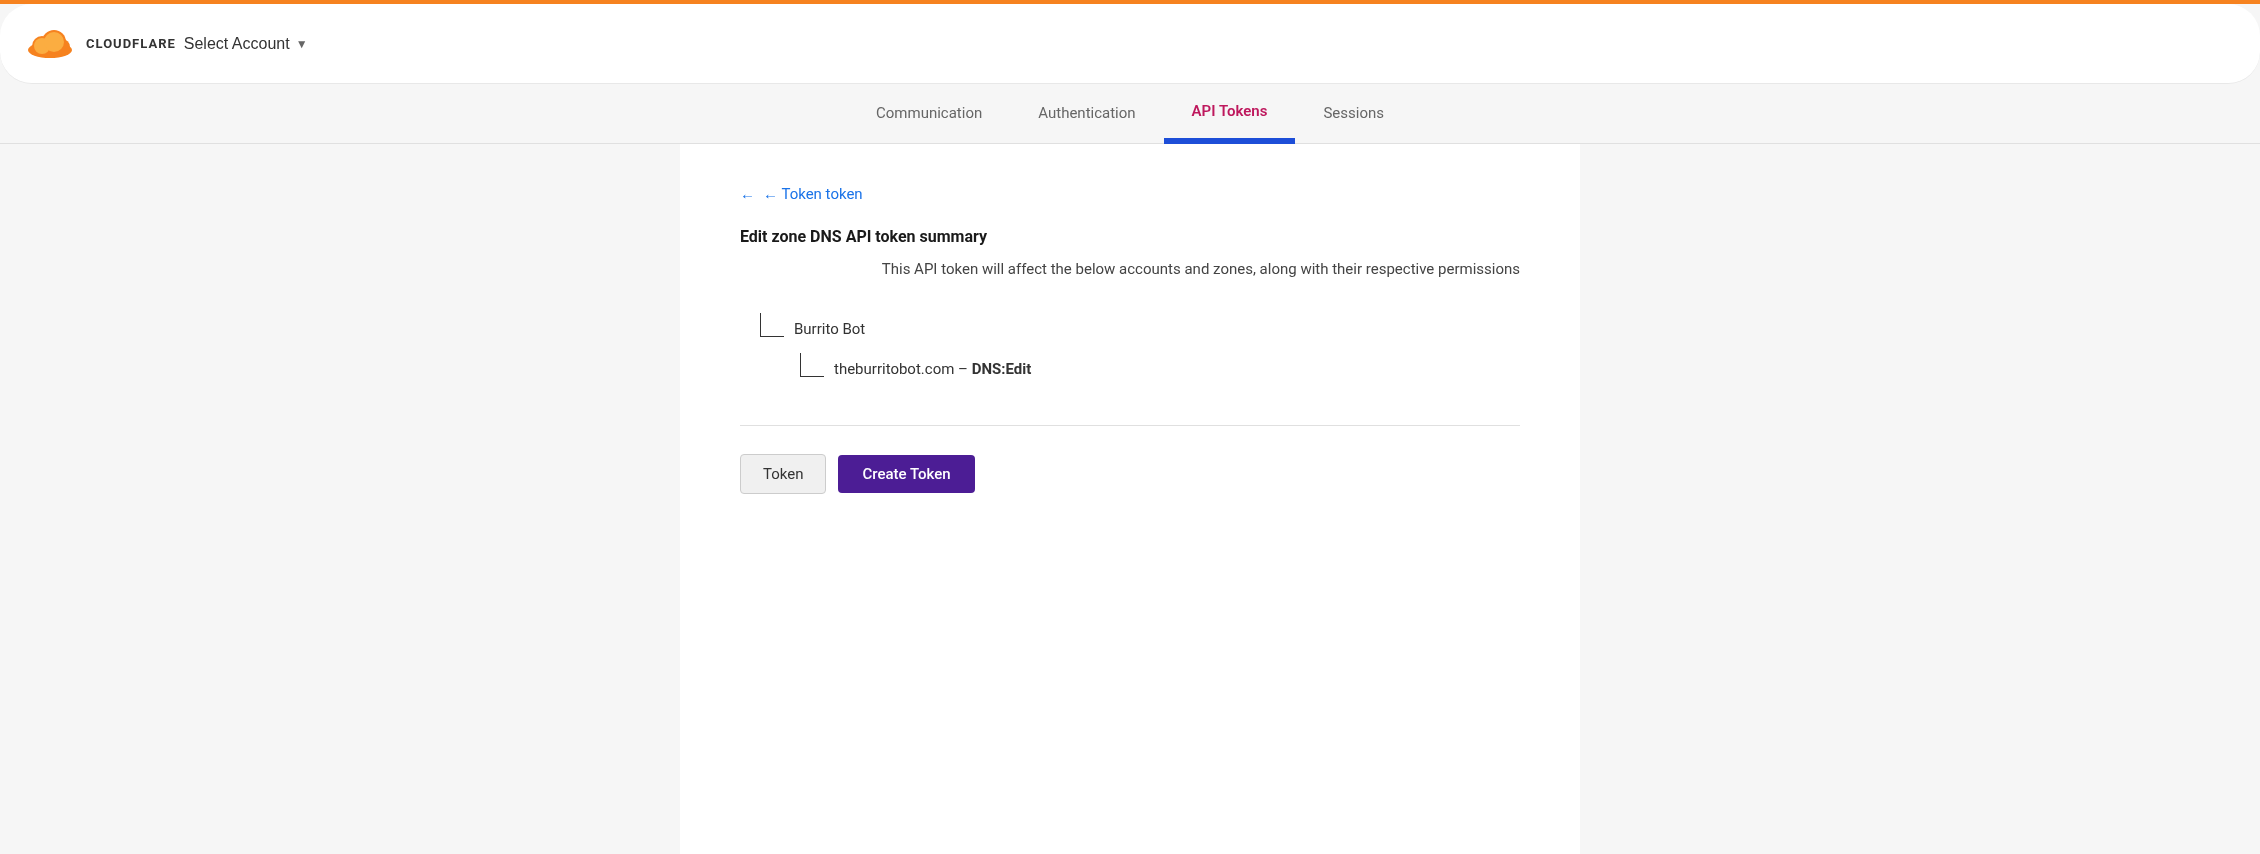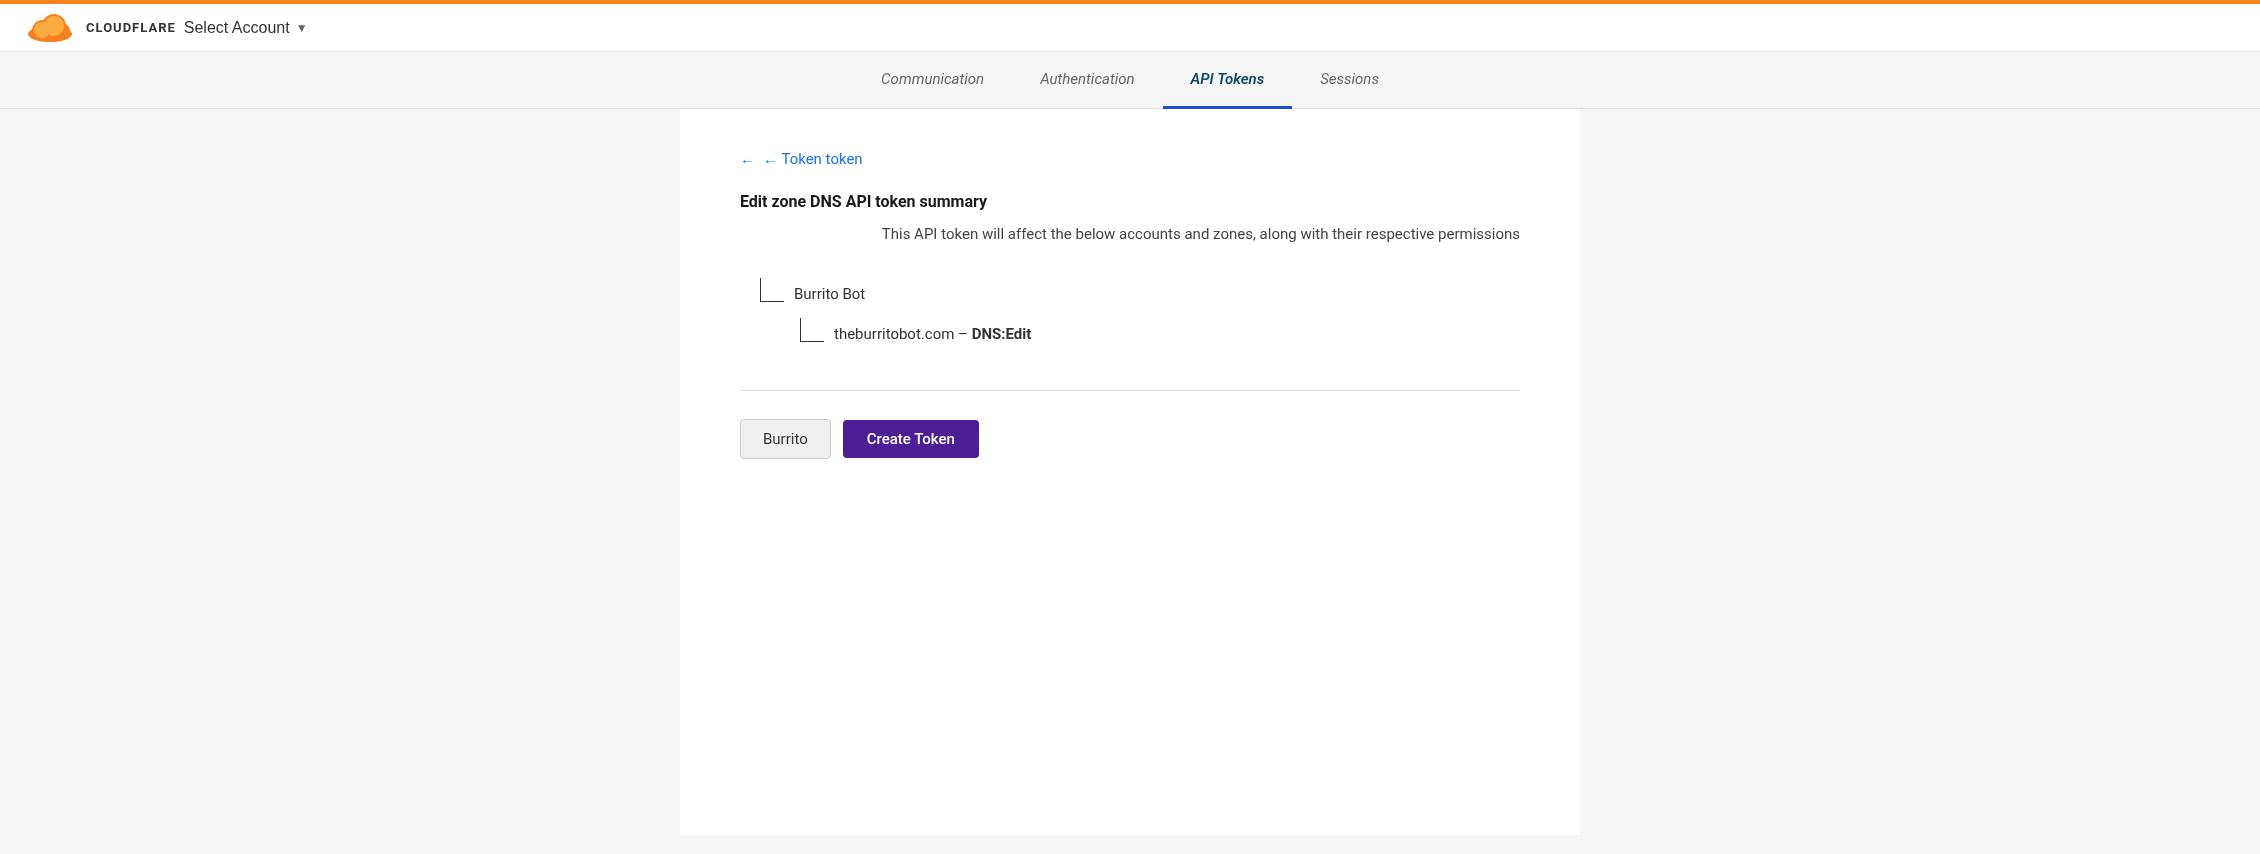--- a/index.html
+++ b/index.html
@@ -18,25 +18,26 @@
     
     .top-bar {
       height: 4px;
       background: #f6821f;
       width: 100%;
     }
 
     
     .header {
       background: #fff;
-      height: 48px;
+      height: 80px;
       display: flex;
       align-items: center;
       padding: 0 24px;
       border-bottom: 1px solid #e8e8e8;
+      border-radius: 32px;
     }
 
     .logo-area {
       display: flex;
       align-items: center;
       gap: 10px;
       cursor: pointer;
     }
 
     
@@ -79,27 +80,26 @@
       cursor: pointer;
       border-bottom: 3px solid transparent;
       margin-bottom: -1px;
       text-decoration: none;
       display: block;
       background: none;
       border-top: none;
       border-left: none;
       border-right: none;
       font-family: inherit;
-      font-style: italic;
     }
 
     .nav-tab.active {
-      color: #0c4a6e;
+      color: #be185d;
       font-weight: 600;
-      border-bottom: 3px solid #1d4ed8;
+      border-bottom: 6px solid #1d4ed8;
     }
 
     
     .main-content {
       background: #fff;
       max-width: 900px;
       margin: 0 auto;
       padding: 40px 0;
       min-height: calc(854px - 4px - 64px - 60px);
     }
@@ -271,18 +271,18 @@
           <span>theburritobot.com – </span><span class="dns-edit-bold">DNS:Edit</span>
         </span>
       </div>
     </div>
 
     
     <hr class="divider">
 
     
     <div class="action-buttons">
-      <button class="btn-cancel">Burrito</button>
+      <button class="btn-cancel">Token</button>
       <button class="btn-create">Create Token</button>
     </div>
 
   </div>
 </div>
 
 </body></html>

